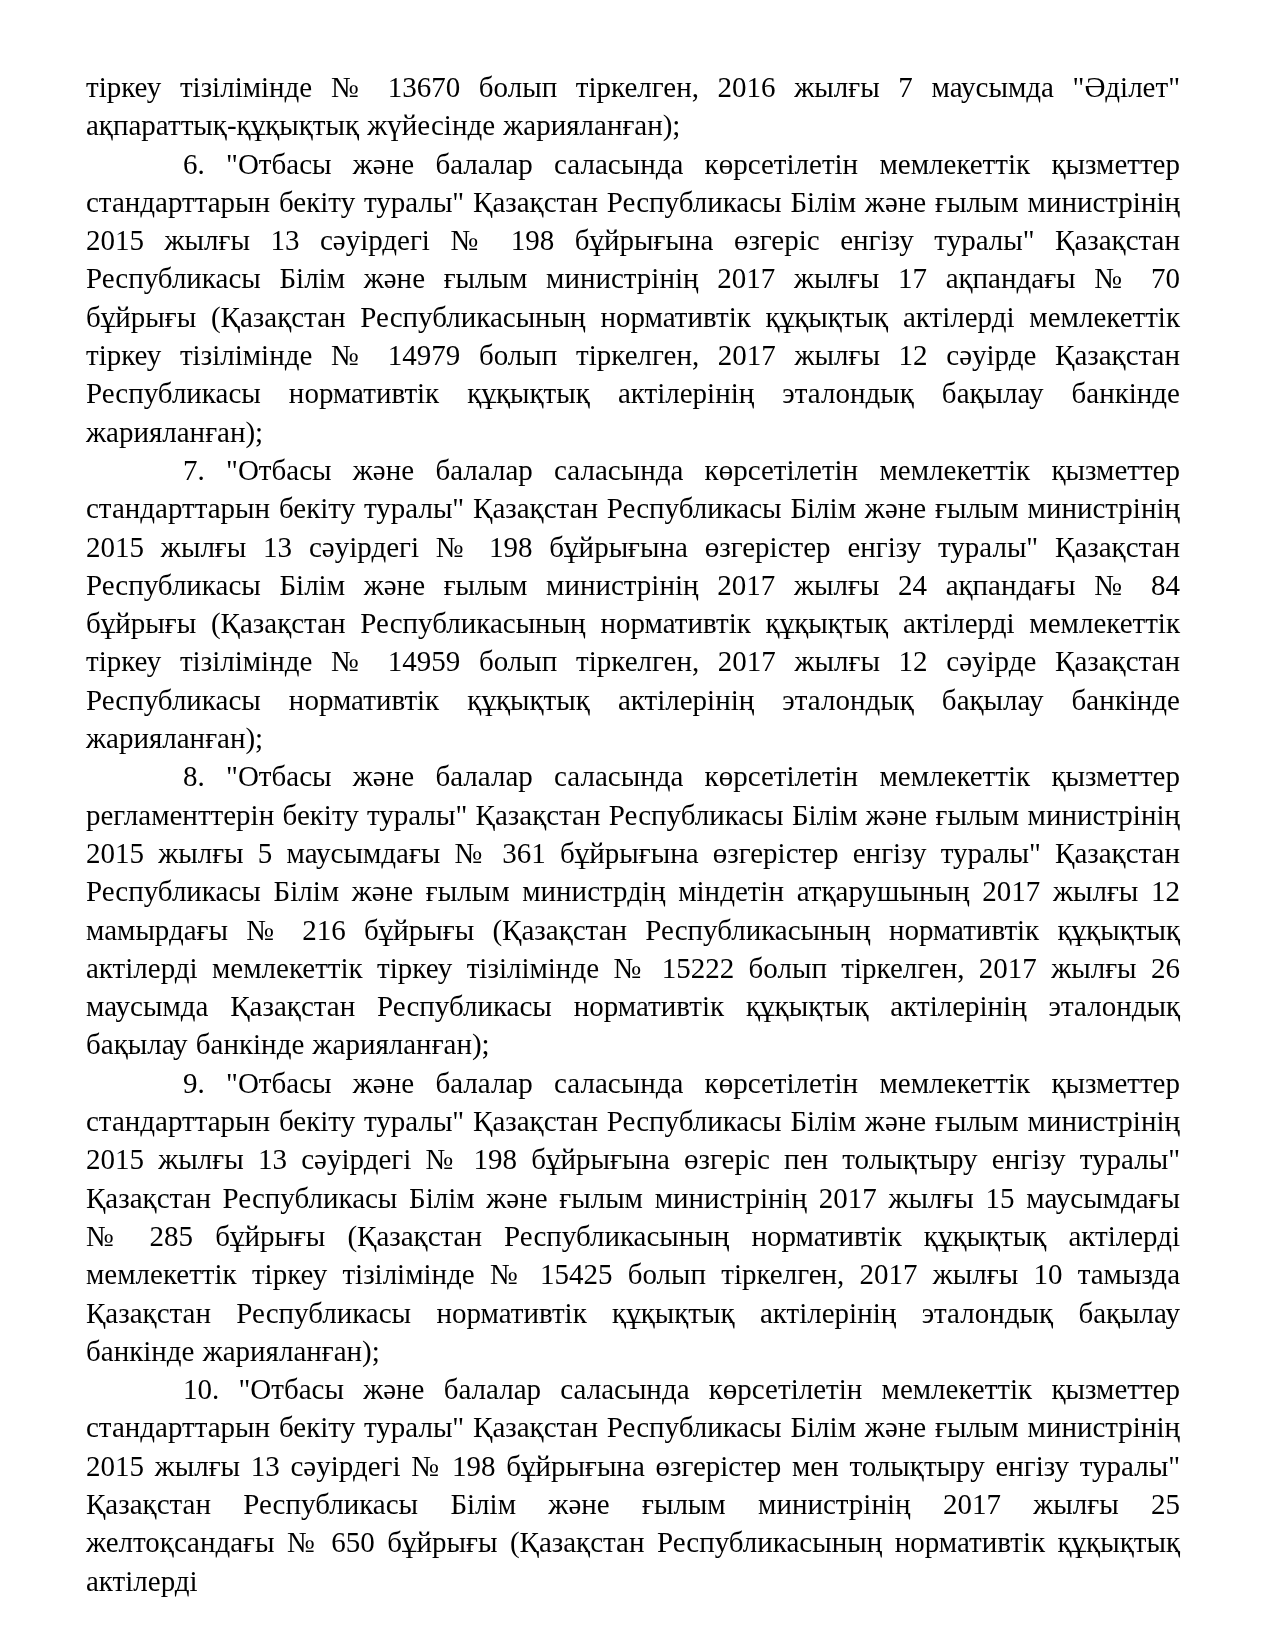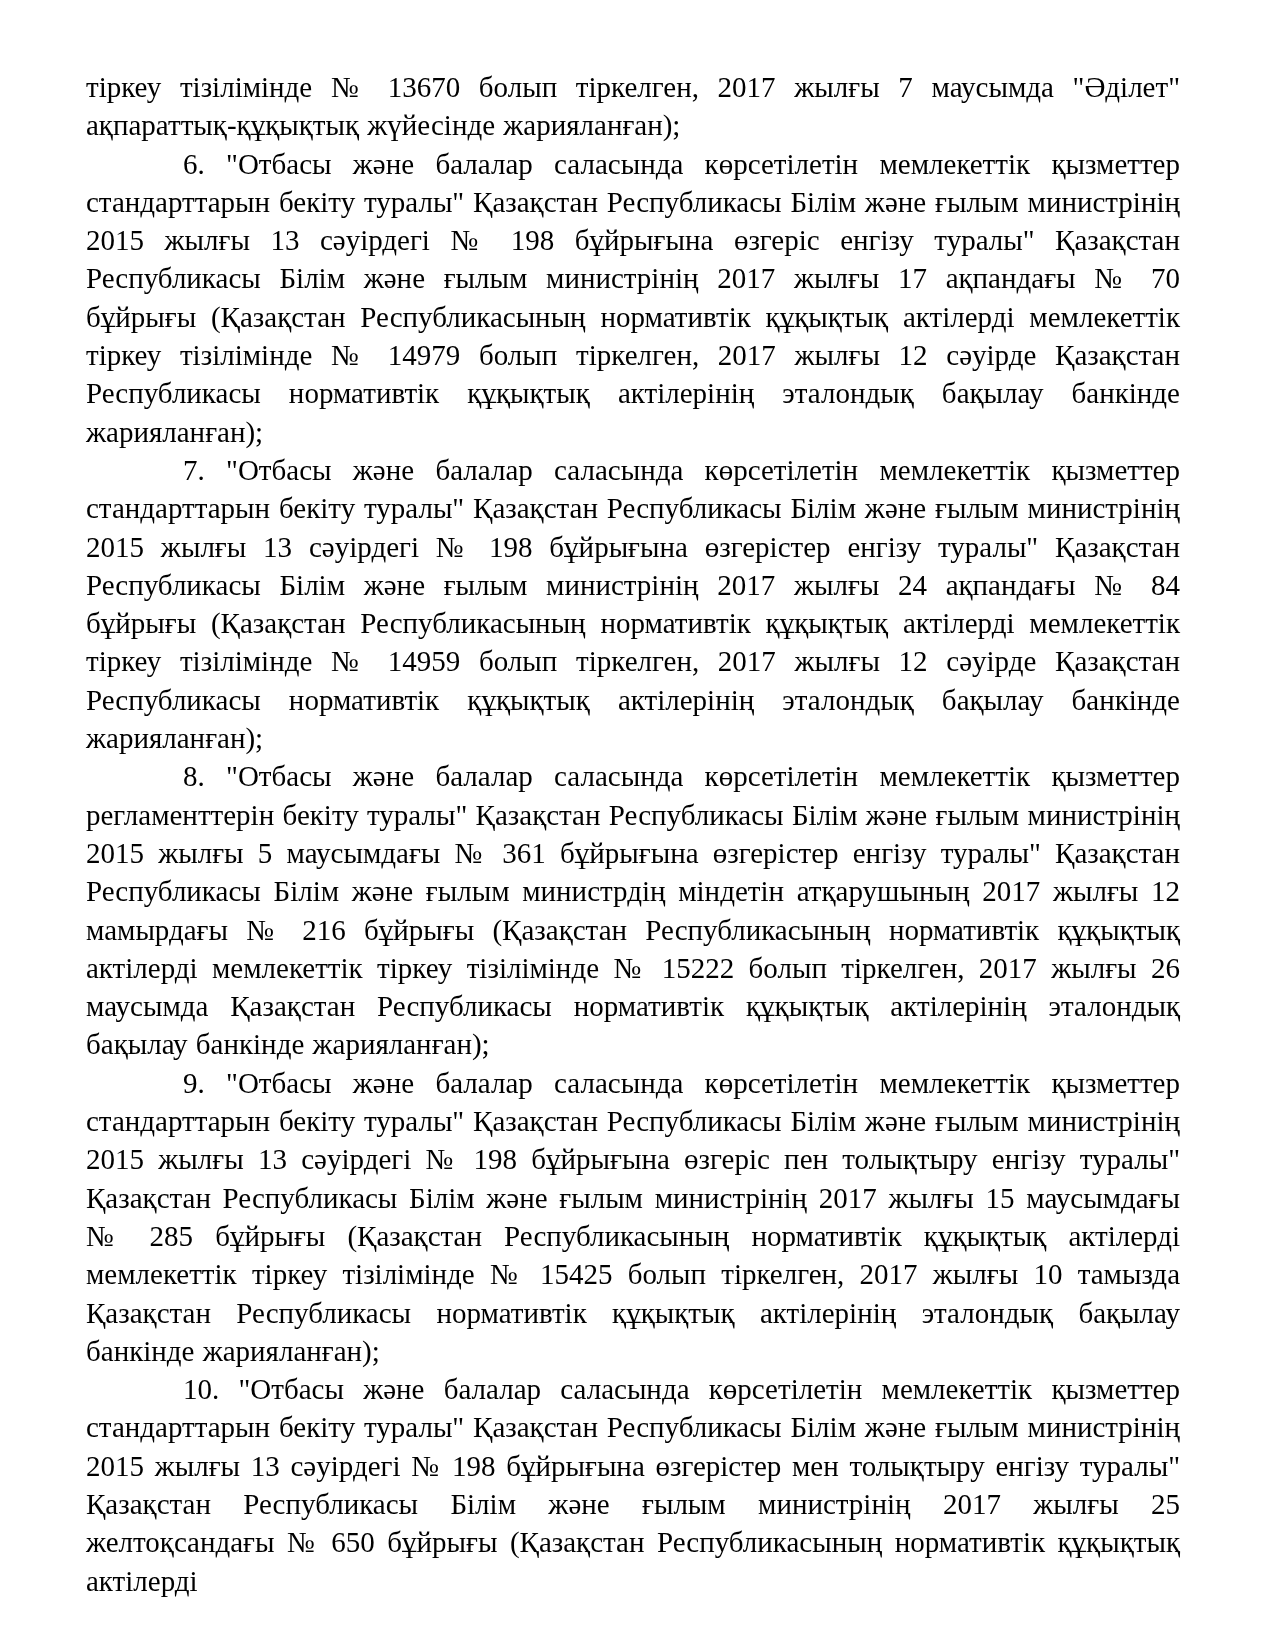--- a/index.html
+++ b/index.html
@@ -32,20 +32,20 @@
   }
   .para.indent {
     text-indent: 97px;
   }
 </style>
 </head>
 <body>
 
 <div class="page">
   <div class="doc-body">
-      <p class="para">тіркеу тізілімінде № 13670 болып тіркелген, 2017 жылғы 7 маусымда "Әділет" ақпараттық-құқықтық жүйесінде жарияланған);</p>
+      <p class="para">тіркеу тізілімінде № 13670 болып тіркелген, 2016 жылғы 7 маусымда "Әділет" ақпараттық-құқықтық жүйесінде жарияланған);</p>
       <p class="para indent">6. "Отбасы және балалар саласында көрсетілетін мемлекеттік қызметтер стандарттарын бекіту туралы" Қазақстан Республикасы Білім және ғылым министрінің 2015 жылғы 13 сәуірдегі № 198 бұйрығына өзгеріс енгізу туралы" Қазақстан Республикасы Білім және ғылым министрінің 2017 жылғы 17 ақпандағы № 70 бұйрығы (Қазақстан Республикасының нормативтік құқықтық актілерді мемлекеттік тіркеу тізілімінде № 14979 болып тіркелген, 2017 жылғы 12 сәуірде Қазақстан Республикасы нормативтік құқықтық актілерінің эталондық бақылау банкінде жарияланған);</p>
       <p class="para indent">7. "Отбасы және балалар саласында көрсетілетін мемлекеттік қызметтер стандарттарын бекіту туралы" Қазақстан Республикасы Білім және ғылым министрінің 2015 жылғы 13 сәуірдегі № 198 бұйрығына өзгерістер енгізу туралы" Қазақстан Республикасы Білім және ғылым министрінің 2017 жылғы 24 ақпандағы № 84 бұйрығы (Қазақстан Республикасының нормативтік құқықтық актілерді мемлекеттік тіркеу тізілімінде № 14959 болып тіркелген, 2017 жылғы 12 сәуірде Қазақстан Республикасы нормативтік құқықтық актілерінің эталондық бақылау банкінде жарияланған);</p>
       <p class="para indent">8. "Отбасы және балалар саласында көрсетілетін мемлекеттік қызметтер регламенттерін бекіту туралы" Қазақстан Республикасы Білім және ғылым министрінің 2015 жылғы 5 маусымдағы № 361 бұйрығына өзгерістер енгізу туралы" Қазақстан Республикасы Білім және ғылым министрдің міндетін атқарушының 2017 жылғы 12 мамырдағы № 216 бұйрығы (Қазақстан Республикасының нормативтік құқықтық актілерді мемлекеттік тіркеу тізілімінде № 15222 болып тіркелген, 2017 жылғы 26 маусымда Қазақстан Республикасы нормативтік құқықтық актілерінің эталондық бақылау банкінде жарияланған);</p>
       <p class="para indent">9. "Отбасы және балалар саласында көрсетілетін мемлекеттік қызметтер стандарттарын бекіту туралы" Қазақстан Республикасы Білім және ғылым министрінің 2015 жылғы 13 сәуірдегі № 198 бұйрығына өзгеріс пен толықтыру енгізу туралы" Қазақстан Республикасы Білім және ғылым министрінің 2017 жылғы 15 маусымдағы № 285 бұйрығы (Қазақстан Республикасының нормативтік құқықтық актілерді мемлекеттік тіркеу тізілімінде № 15425 болып тіркелген, 2017 жылғы 10 тамызда Қазақстан Республикасы нормативтік құқықтық актілерінің эталондық бақылау банкінде жарияланған);</p>
       <p class="para indent">10. "Отбасы және балалар саласында көрсетілетін мемлекеттік қызметтер стандарттарын бекіту туралы" Қазақстан Республикасы Білім және ғылым министрінің 2015 жылғы 13 сәуірдегі № 198 бұйрығына өзгерістер мен толықтыру енгізу туралы" Қазақстан Республикасы Білім және ғылым министрінің 2017 жылғы 25 желтоқсандағы № 650 бұйрығы (Қазақстан Республикасының нормативтік құқықтық актілерді</p>
     </div>
 </div>
 
 </body></html>

